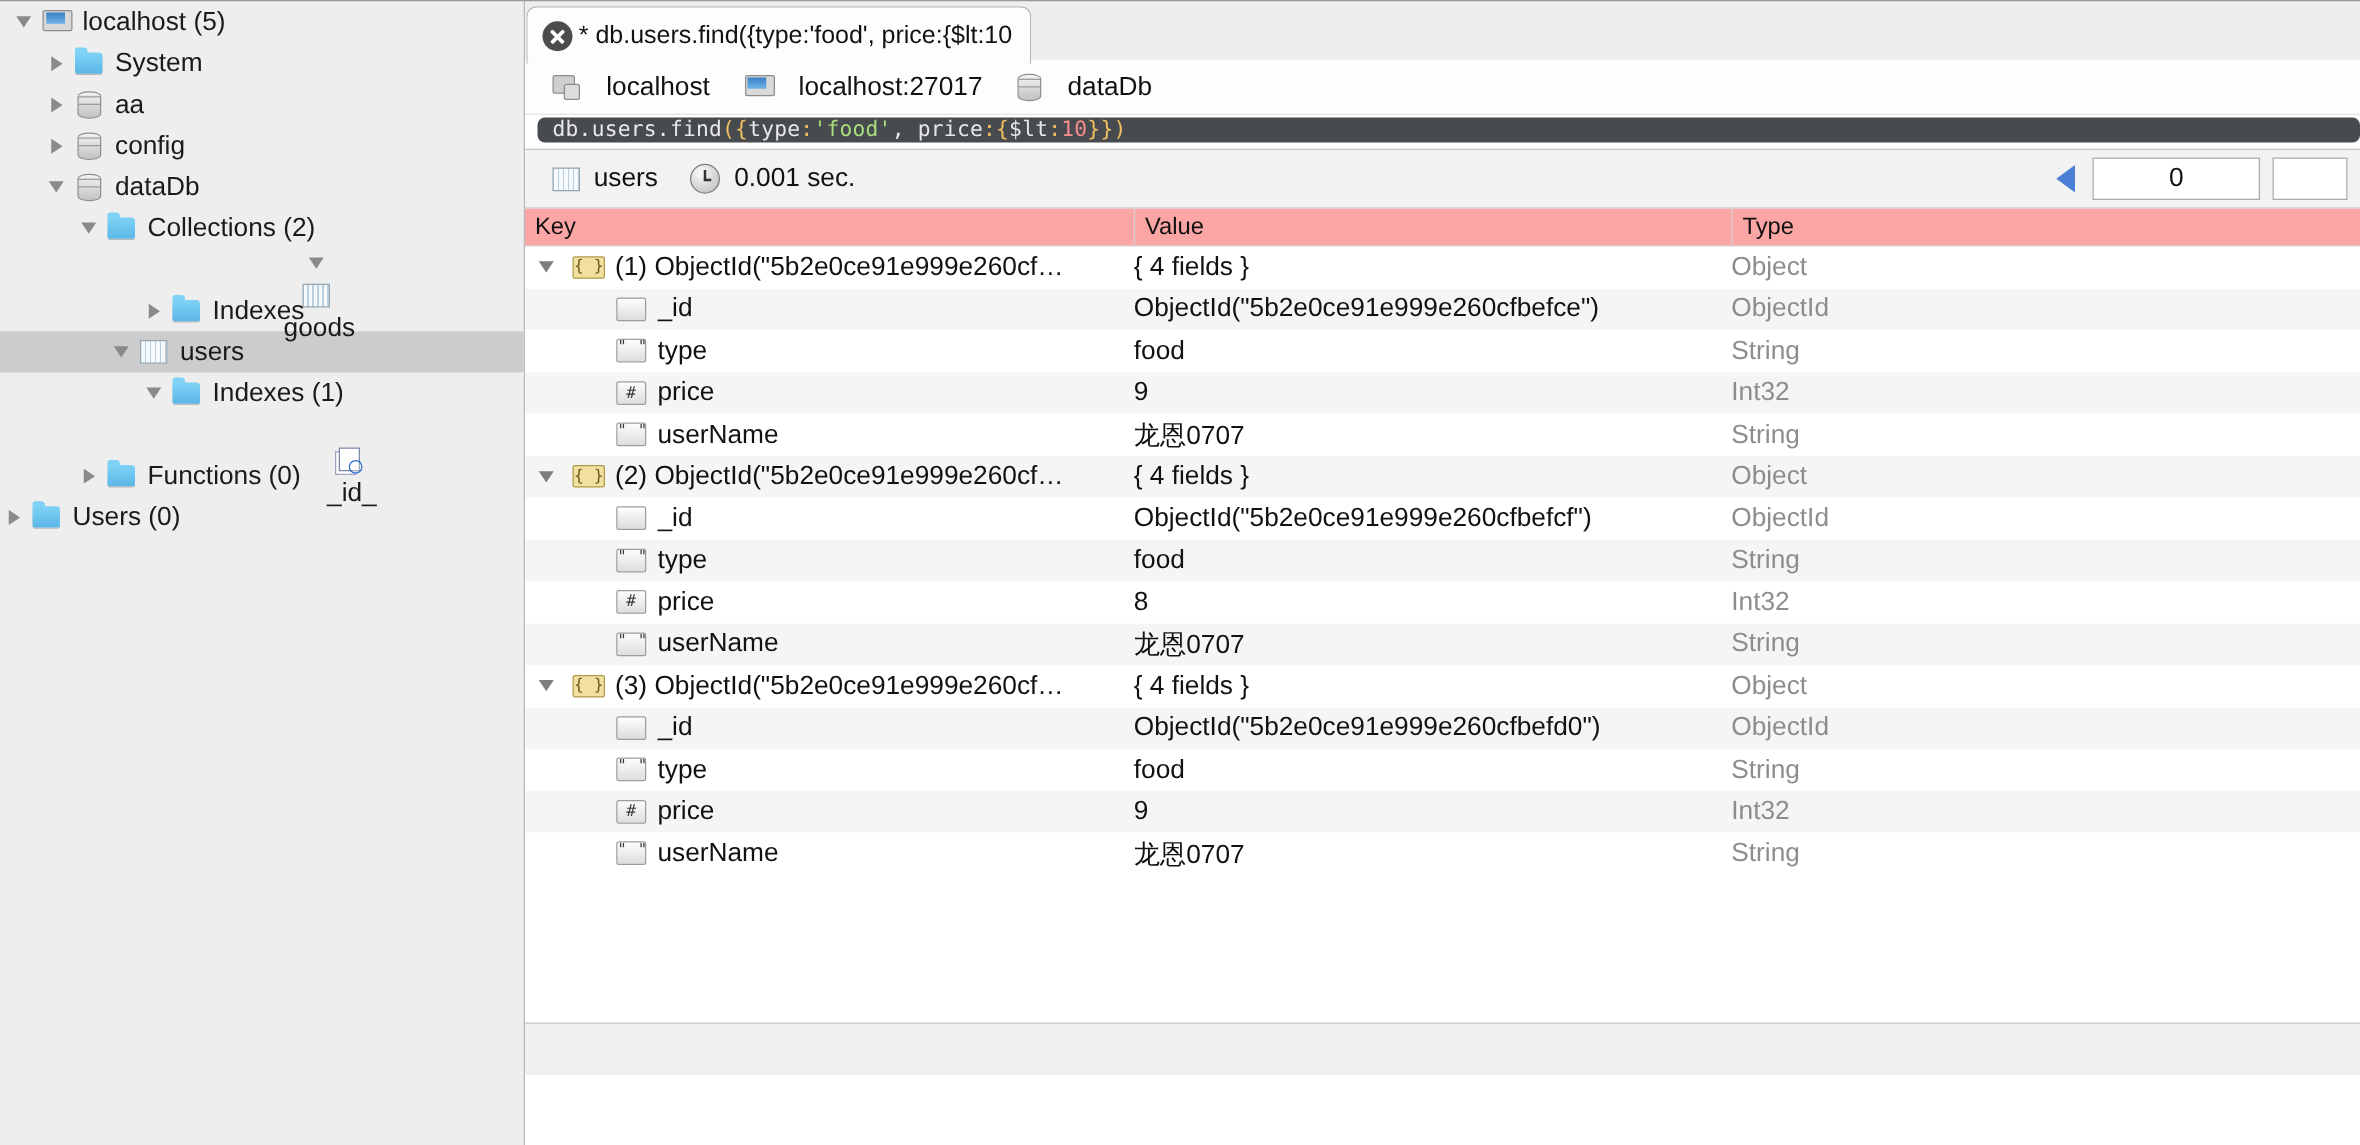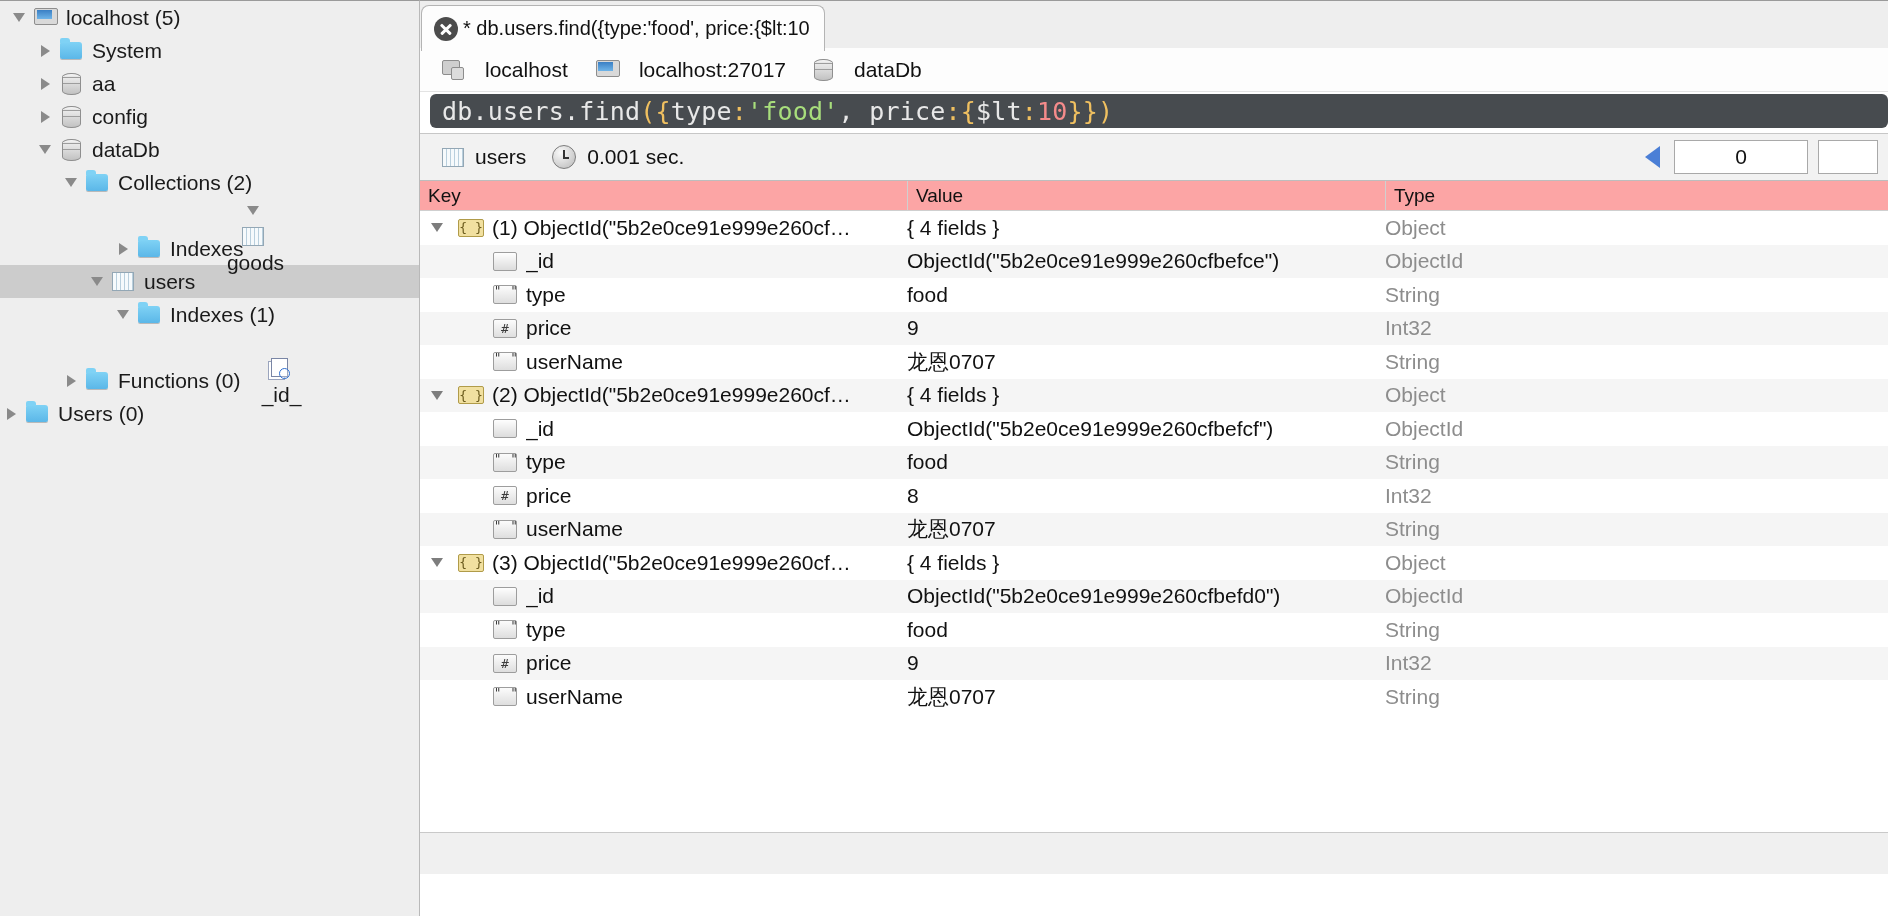--- a/index.html
+++ b/index.html
@@ -160,28 +160,28 @@
     content:""; position:absolute; top:0; left:0; width:16px; height:13px;
     background:#cfcfcf; border:1.4px solid #8d8d8d; border-radius:2px;
   }
   .ico-server:after {
     content:""; position:absolute; bottom:0; right:0; width:11px; height:11px;
     background:#dcdcdc; border:1.4px solid #8d8d8d; border-radius:2px;
   }
 
   #queryeditor {
     margin: 2px 0 0 10px;
-    height: 34px;
+    height: 20px;
     background: #474b4f;
     border-radius: 6px;
-    display: flex; align-items: center;
+    display: flex; align-items: flex-start;
     padding-left: 12px;
     overflow: hidden;
     font-family: "DejaVu Sans Mono", monospace;
-    font-size: 25px;
+    font-size: 17px;
     letter-spacing: .2px;
   }
   #queryeditor .q { white-space: pre; }
 
   #statusbar {
     height: 48px;
     background: #f2f2f2;
     border-top: 1px solid #c7c7c7;
     border-bottom: 1px solid #bdbdbd;
     display:flex; align-items:center;

